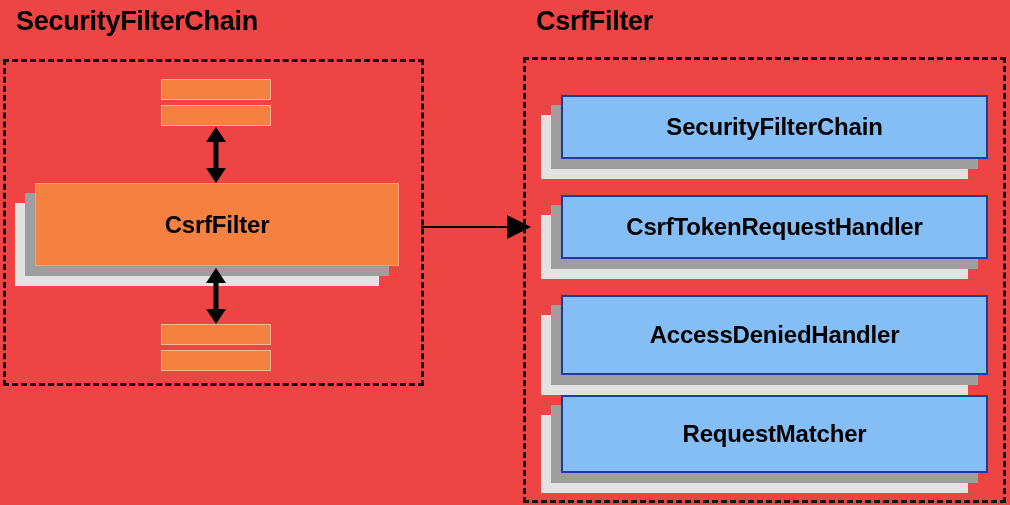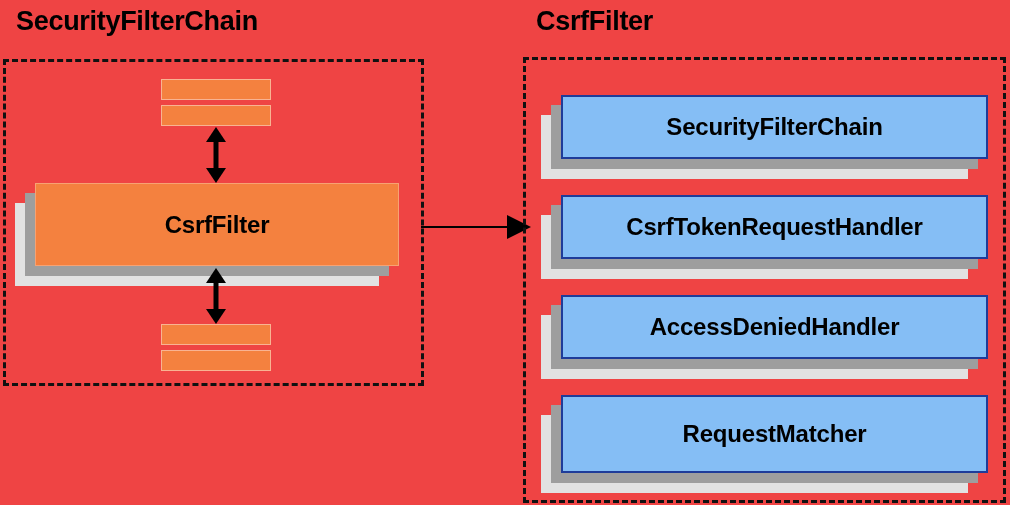--- a/index.html
+++ b/index.html
@@ -160,21 +160,21 @@
   </div>
 
   <div class="card card-blue" style="left:561px; top:195px; width:427px; height:64px;">
     <div class="shadow-far"></div>
     <div class="shadow-near"></div>
     <div class="face">
       <span class="label">CsrfTokenRequestHandler</span>
     </div>
   </div>
 
-  <div class="card card-blue" style="left:561px; top:295px; width:427px; height:64px;">
+  <div class="card card-blue" style="left:561px; top:295px; width:427px; height:80px;">
     <div class="shadow-far"></div>
     <div class="shadow-near"></div>
     <div class="face">
       <span class="label">AccessDeniedHandler</span>
     </div>
   </div>
 
   <div class="card card-blue" style="left:561px; top:395px; width:427px; height:78px;">
     <div class="shadow-far"></div>
     <div class="shadow-near"></div>

